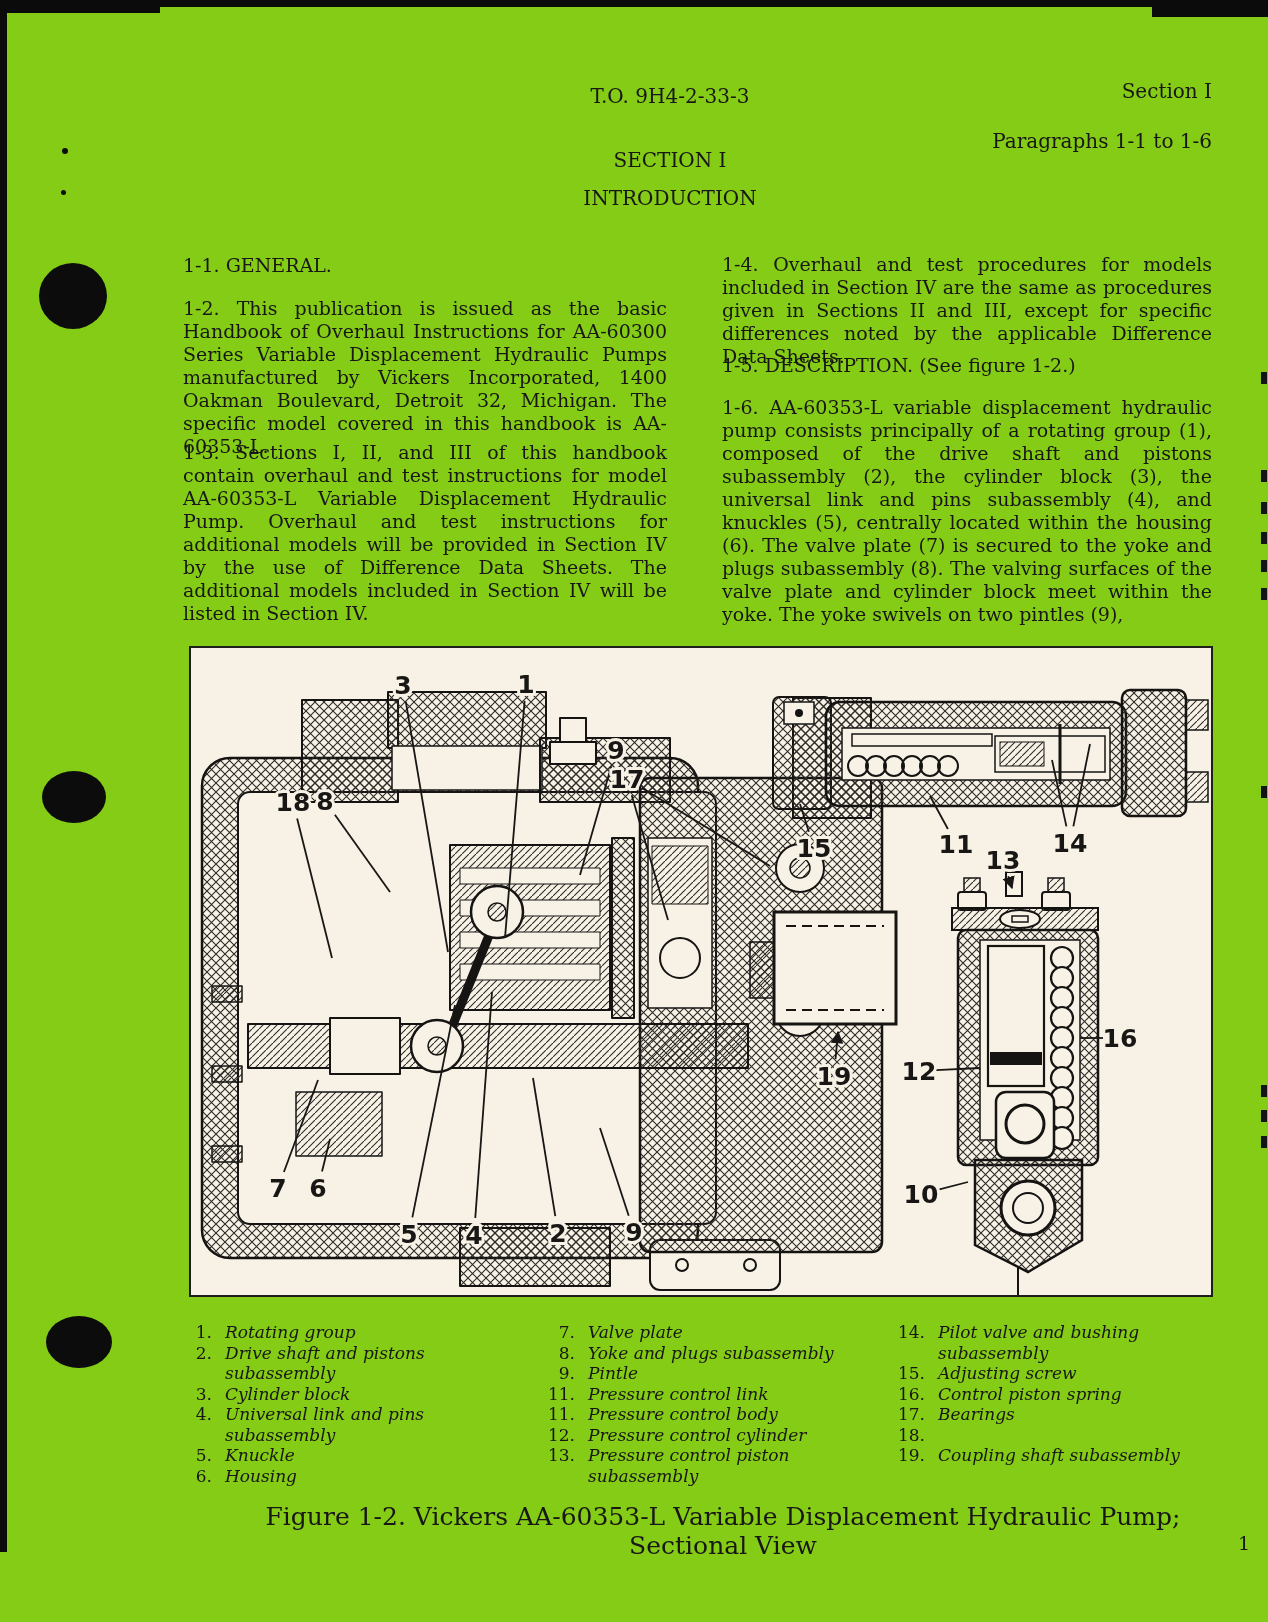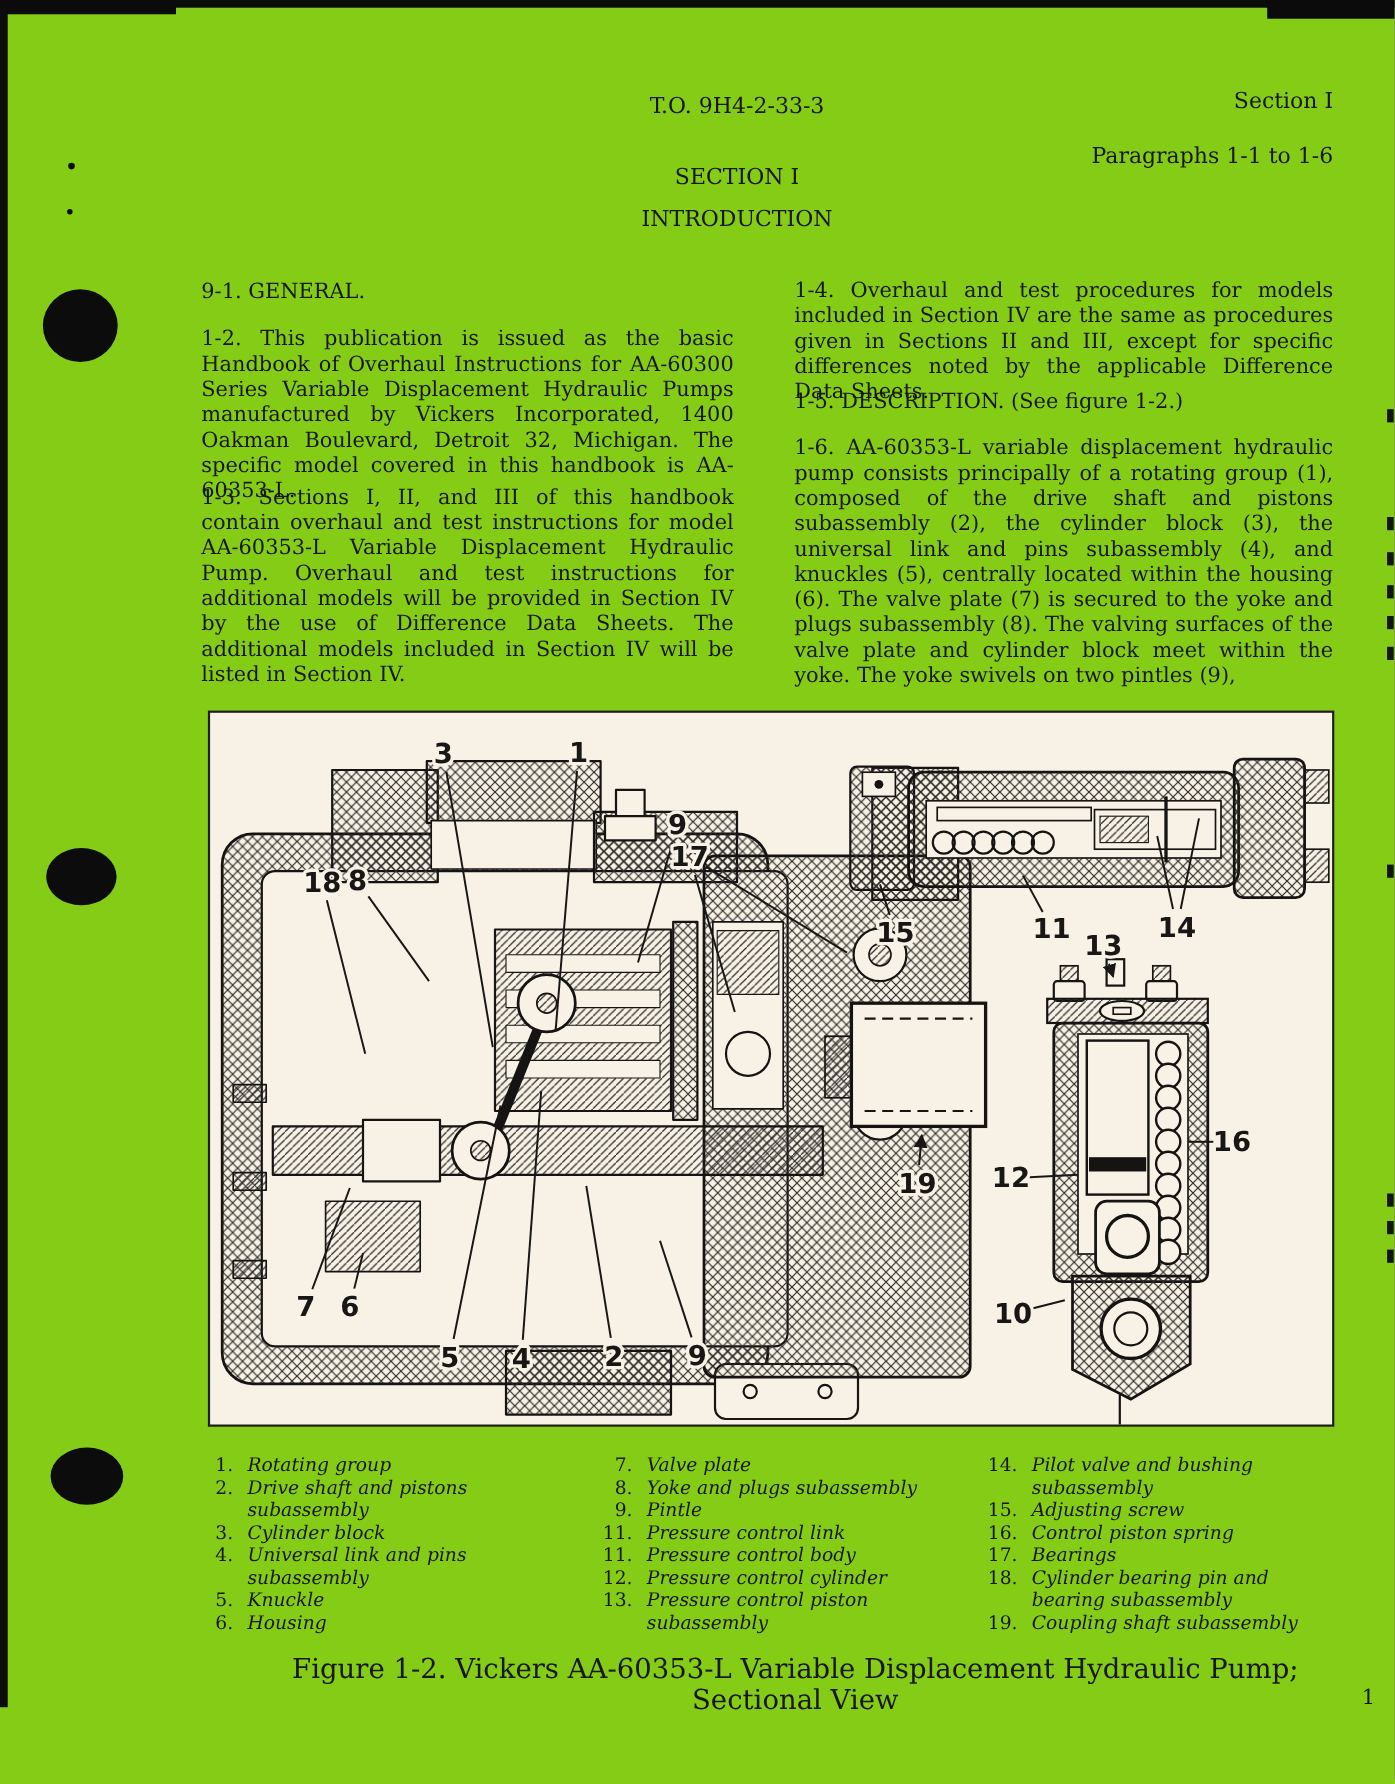--- a/index.html
+++ b/index.html
@@ -74,21 +74,21 @@
   <div class="rtick" style="top:1085px"></div>
   <div class="rtick" style="top:1110px"></div>
   <div class="rtick" style="top:1136px"></div>
 
   <div class="abs hdr center-line" style="top:85px;">T.O. 9H4-2-33-3</div>
   <div class="abs hdr right-block" style="top:80px;">Section I</div>
   <div class="abs hdr right-block" style="top:104px;margin-top:26px;">Paragraphs 1-1 to 1-6</div>
   <div class="abs hdr center-line" style="top:149px;">SECTION I</div>
   <div class="abs hdr center-line" style="top:187px;">INTRODUCTION</div>
 
-  <div class="abs para-line" style="left:183px;top:254px;width:484px;">9-1.  GENERAL.</div>
+  <div class="abs para-line" style="left:183px;top:254px;width:484px;">1-1.  GENERAL.</div>
   <div class="abs para" style="left:183px;top:297px;width:484px;">1-2.  This publication is issued as the basic Handbook of Overhaul Instructions for AA-60300 Series Variable Displacement Hydraulic Pumps manufactured by Vickers Incorporated, 1400 Oakman Boulevard, Detroit 32, Michigan.  The specific model covered in this handbook is AA-60353-L.</div>
   <div class="abs para" style="left:183px;top:441px;width:484px;">1-3.  Sections I, II, and III of this handbook contain overhaul and test instructions for model AA-60353-L Variable Displacement Hydraulic Pump.  Overhaul and test instructions for additional models will be provided in Section IV by the use of Difference Data Sheets.  The additional models included in Section IV will be listed in Section IV.</div>
 
   <div class="abs para" style="left:722px;top:253px;width:490px;">1-4.  Overhaul and test procedures for models included in Section IV are the same as procedures given in Sections II and III, except for specific differences noted by the applicable Difference Data Sheets.</div>
   <div class="abs para-line" style="left:722px;top:354px;width:490px;">1-5.  DESCRIPTION.  (See figure 1-2.)</div>
   <div class="abs para" style="left:722px;top:396px;width:490px;">1-6.  AA-60353-L variable displacement hydraulic pump consists principally of a rotating group (1), composed of the drive shaft and pistons subassembly (2), the cylinder block (3), the universal link and pins subassembly (4), and knuckles (5), centrally located within the housing (6).  The valve plate (7) is secured to the yoke and plugs subassembly (8).  The valving surfaces of the valve plate and cylinder block meet within the yoke.  The yoke swivels on two pintles (9),</div>
 
   <svg id="figure-svg" width="1026" height="653" viewBox="188 645 1026 653">
     <defs>
       <pattern id="xh" width="9" height="9" patternUnits="userSpaceOnUse">
@@ -330,22 +330,20 @@
       <div class="leg-row">
         <span class="leg-num">16.</span>
         <span class="leg-label">Control piston spring</span>
       </div>
       <div class="leg-row">
         <span class="leg-num">17.</span>
         <span class="leg-label">Bearings</span>
       </div>
       <div class="leg-row">
         <span class="leg-num">18.</span>
-        <span class="leg-label">Cylinder bearing pin and
-bearing subassembly</span>
       </div>
       <div class="leg-row">
         <span class="leg-num">19.</span>
         <span class="leg-label">Coupling shaft subassembly</span>
       </div>
     </div>
 
   <div class="abs caption">Figure 1-2.  Vickers AA-60353-L Variable Displacement Hydraulic Pump; Sectional View</div>
   <div class="abs pagenum">1</div>
 

